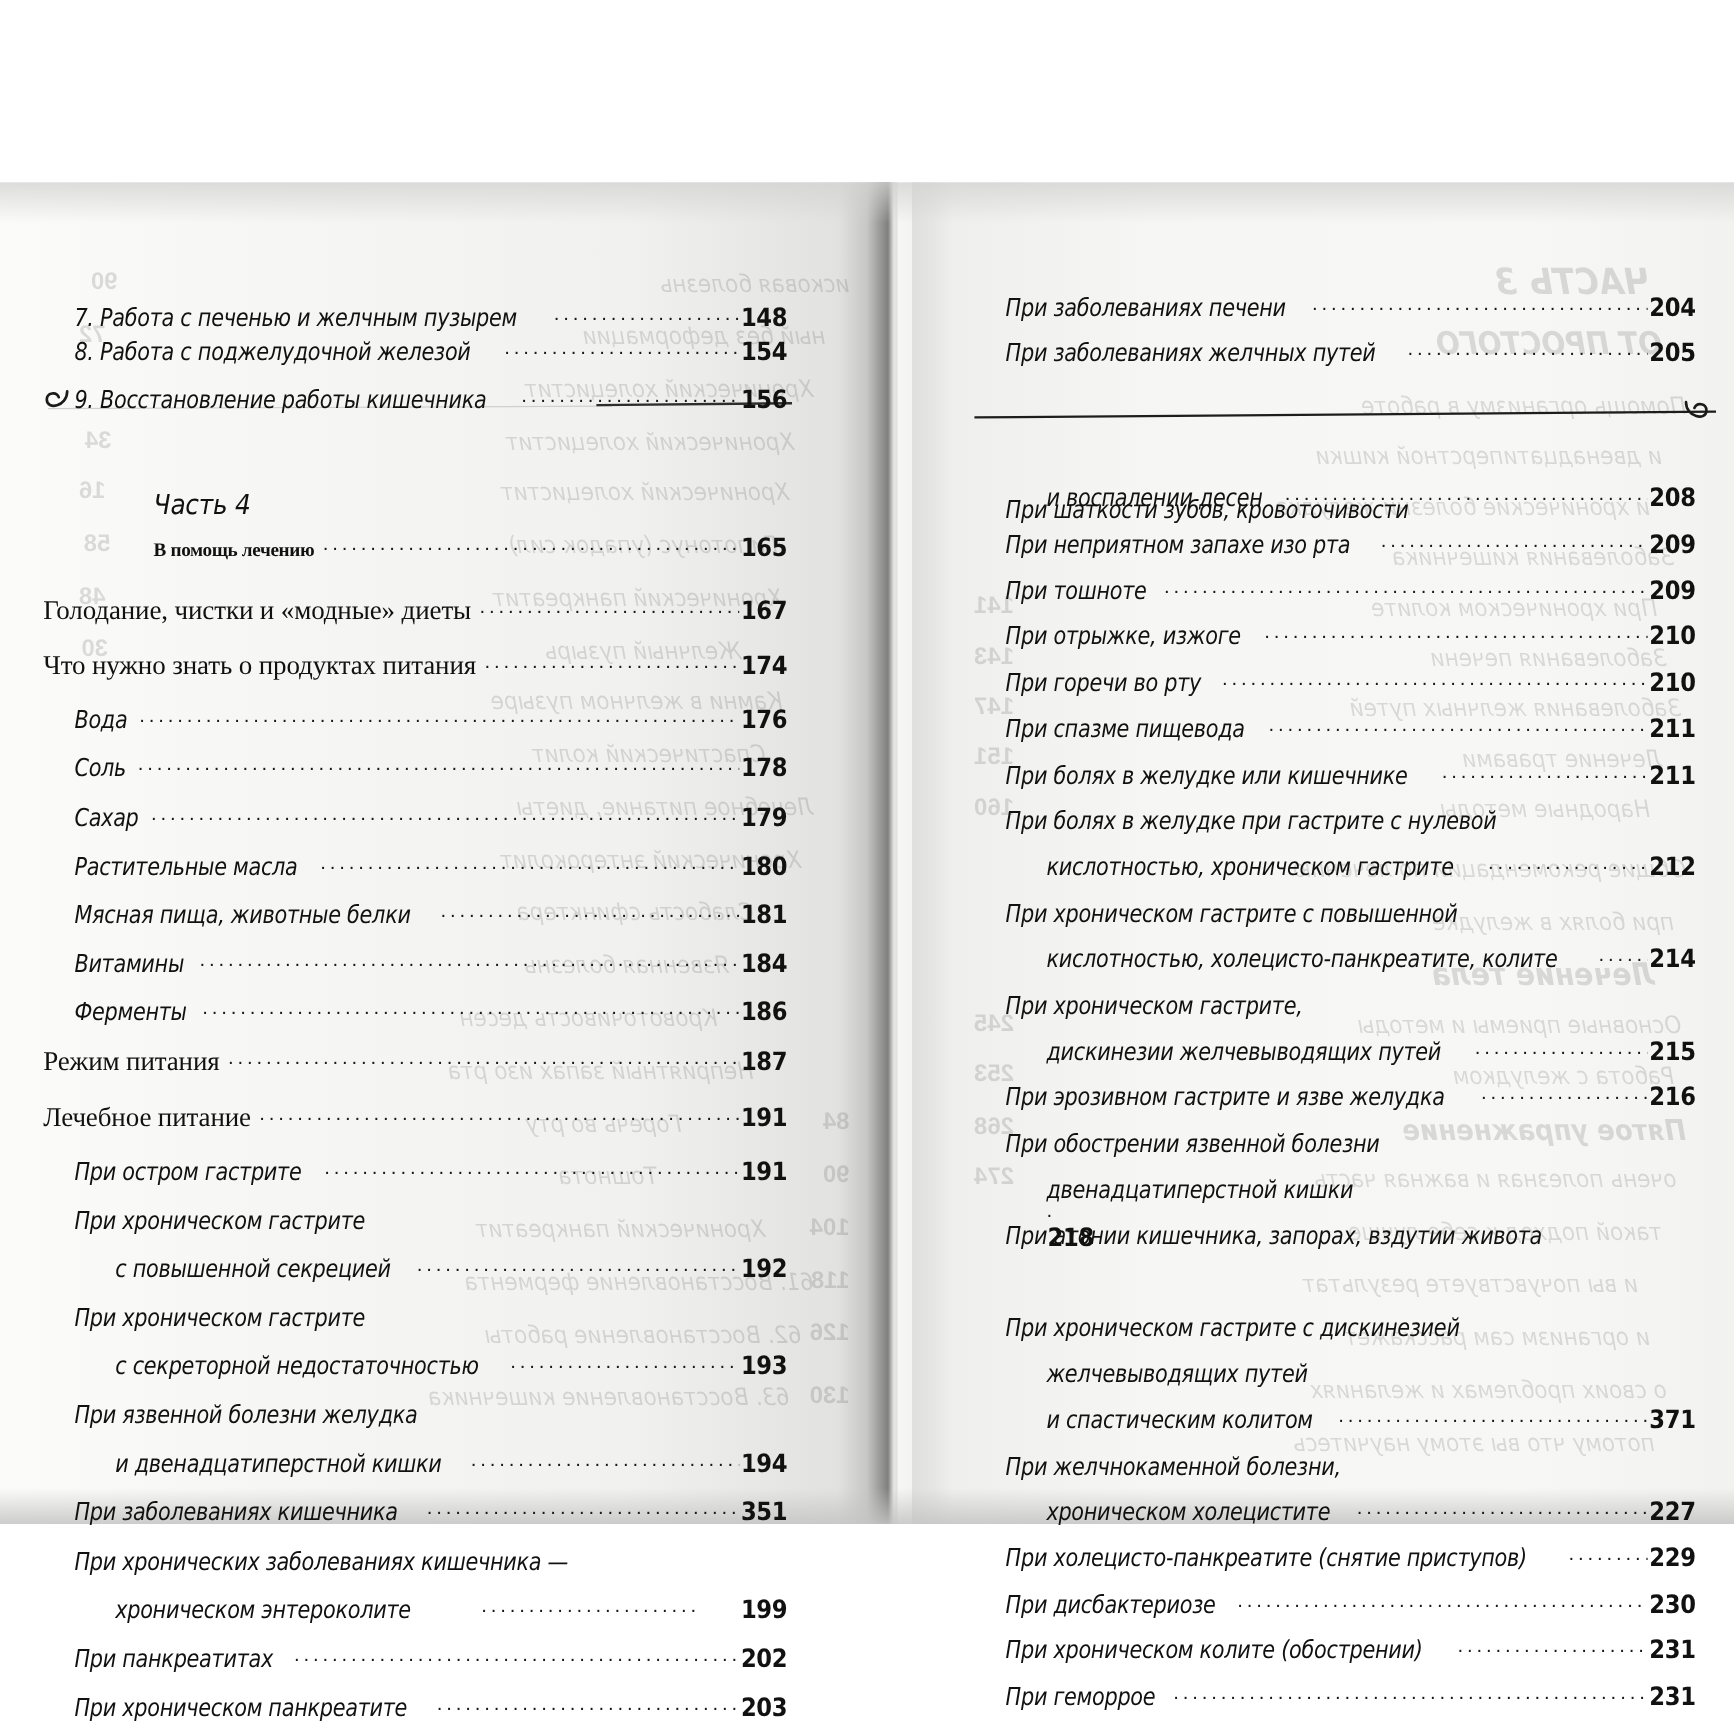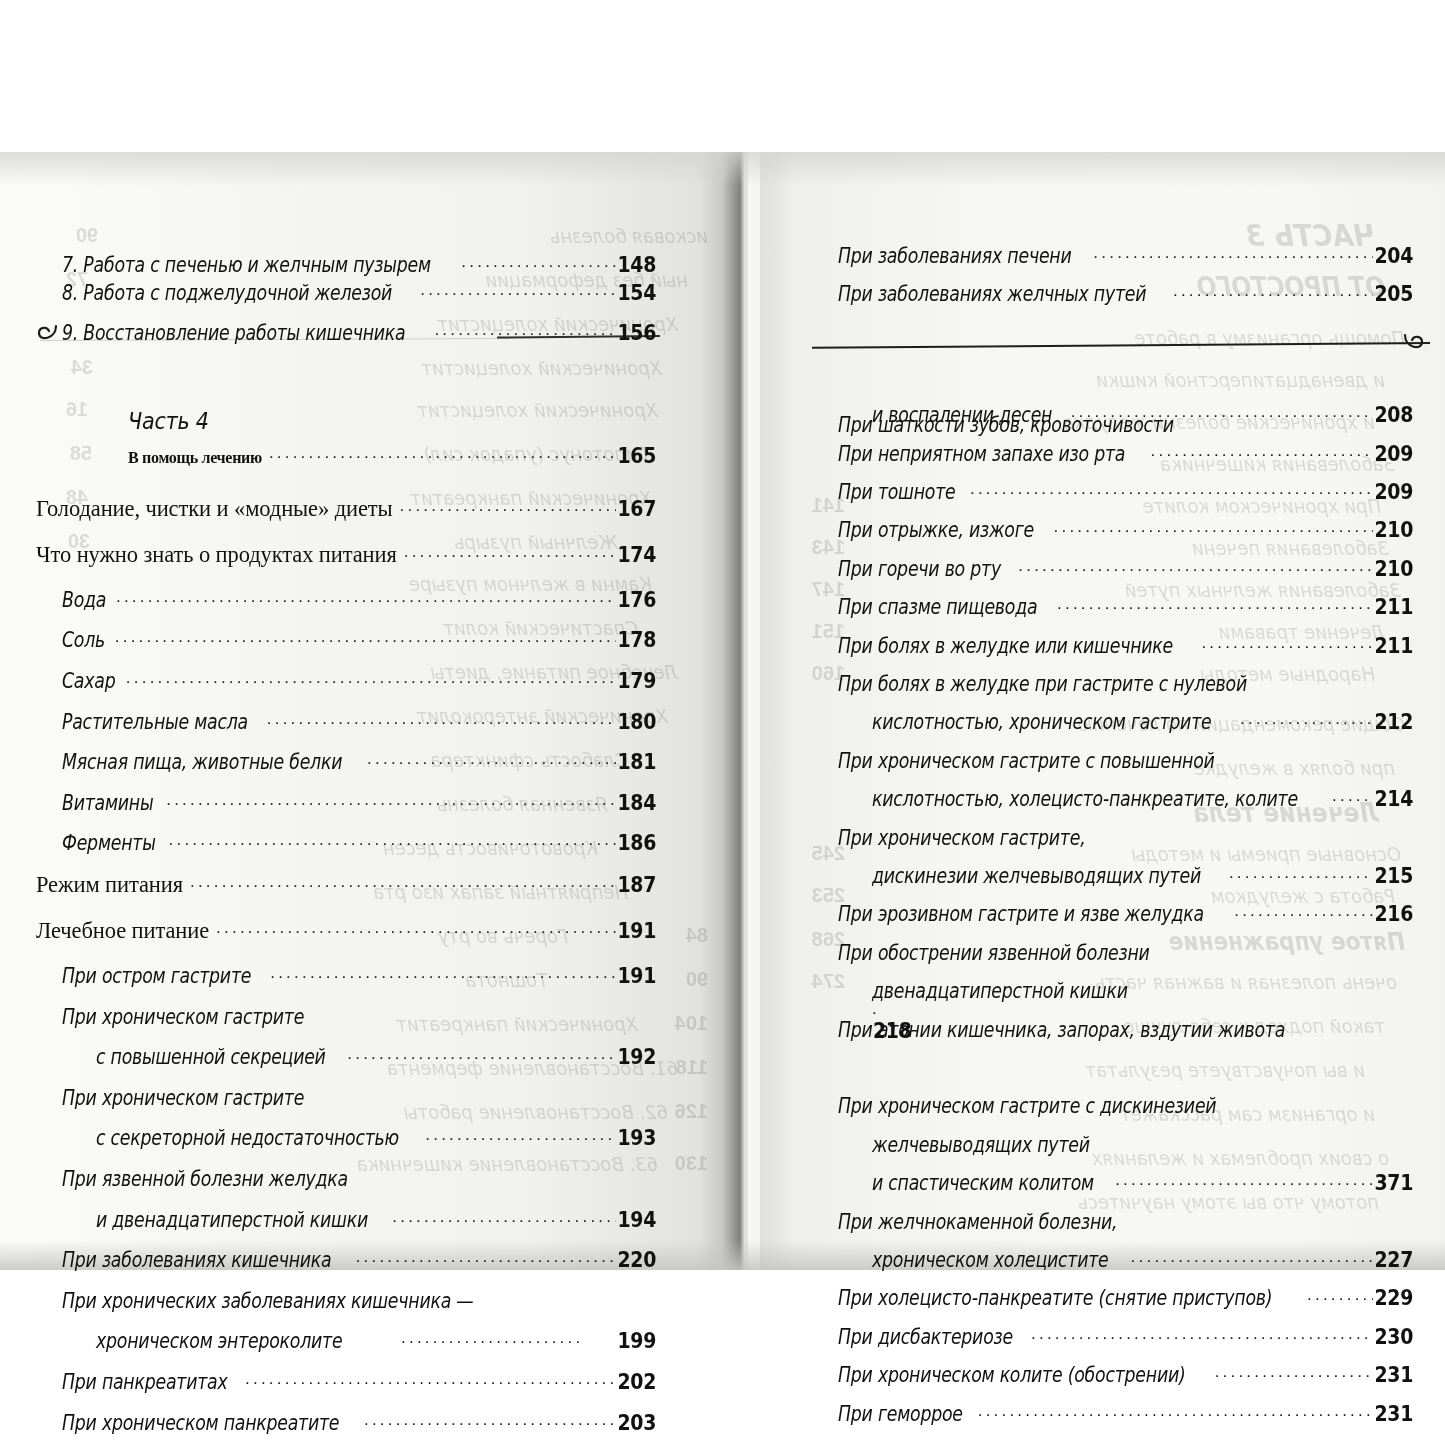--- a/index.html
+++ b/index.html
@@ -436,21 +436,21 @@
           <span class="label">При язвенной болезни желудка</span>
         </div>
         <div class="toc-line lvl2c" style="left: 96px; top: 1055.6px; width: 560px;">
           <span class="label">и двенадцатиперстной кишки</span>
           <span class="leader"></span>
           <span class="pageno">194</span>
         </div>
         <div class="toc-line lvl2" style="left: 62px; top: 1096.2px; width: 594px;">
           <span class="label">При заболеваниях кишечника</span>
           <span class="leader"></span>
-          <span class="pageno">220</span>
+          <span class="pageno">351</span>
         </div>
         <div class="toc-line lvl2" style="left: 62px; top: 1136.8px; width: 594px;">
           <span class="label">При хронических заболеваниях кишечника —</span>
         </div>
         <div class="toc-line lvl2c" style="left: 96px; top: 1177px; width: 560px; gap: 36px;">
           <span class="label">хроническом энтероколите</span>
           <span class="leader"></span>
           <span class="pageno">199</span>
         </div>
         <div class="toc-line lvl2" style="left: 62px; top: 1218px; width: 594px;">

